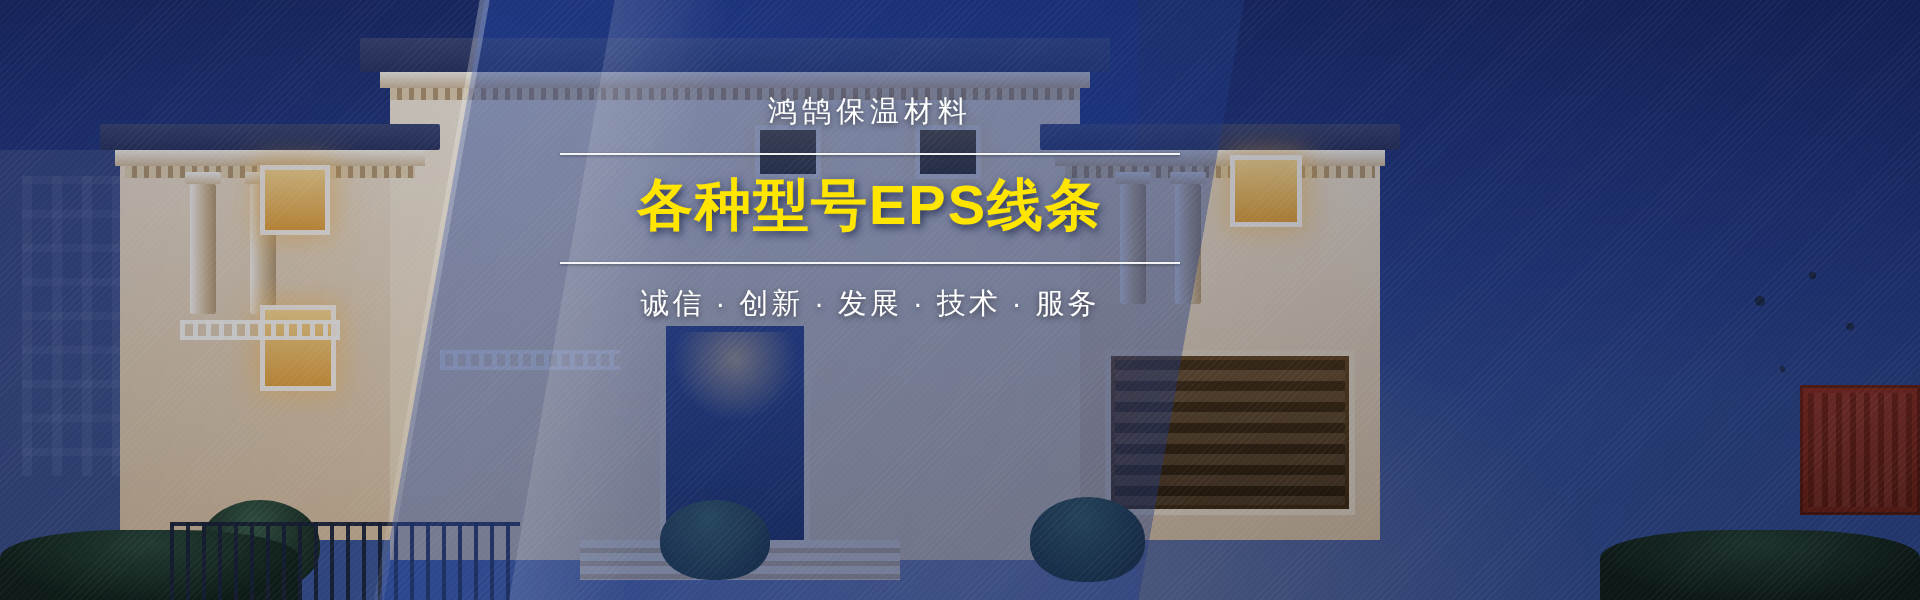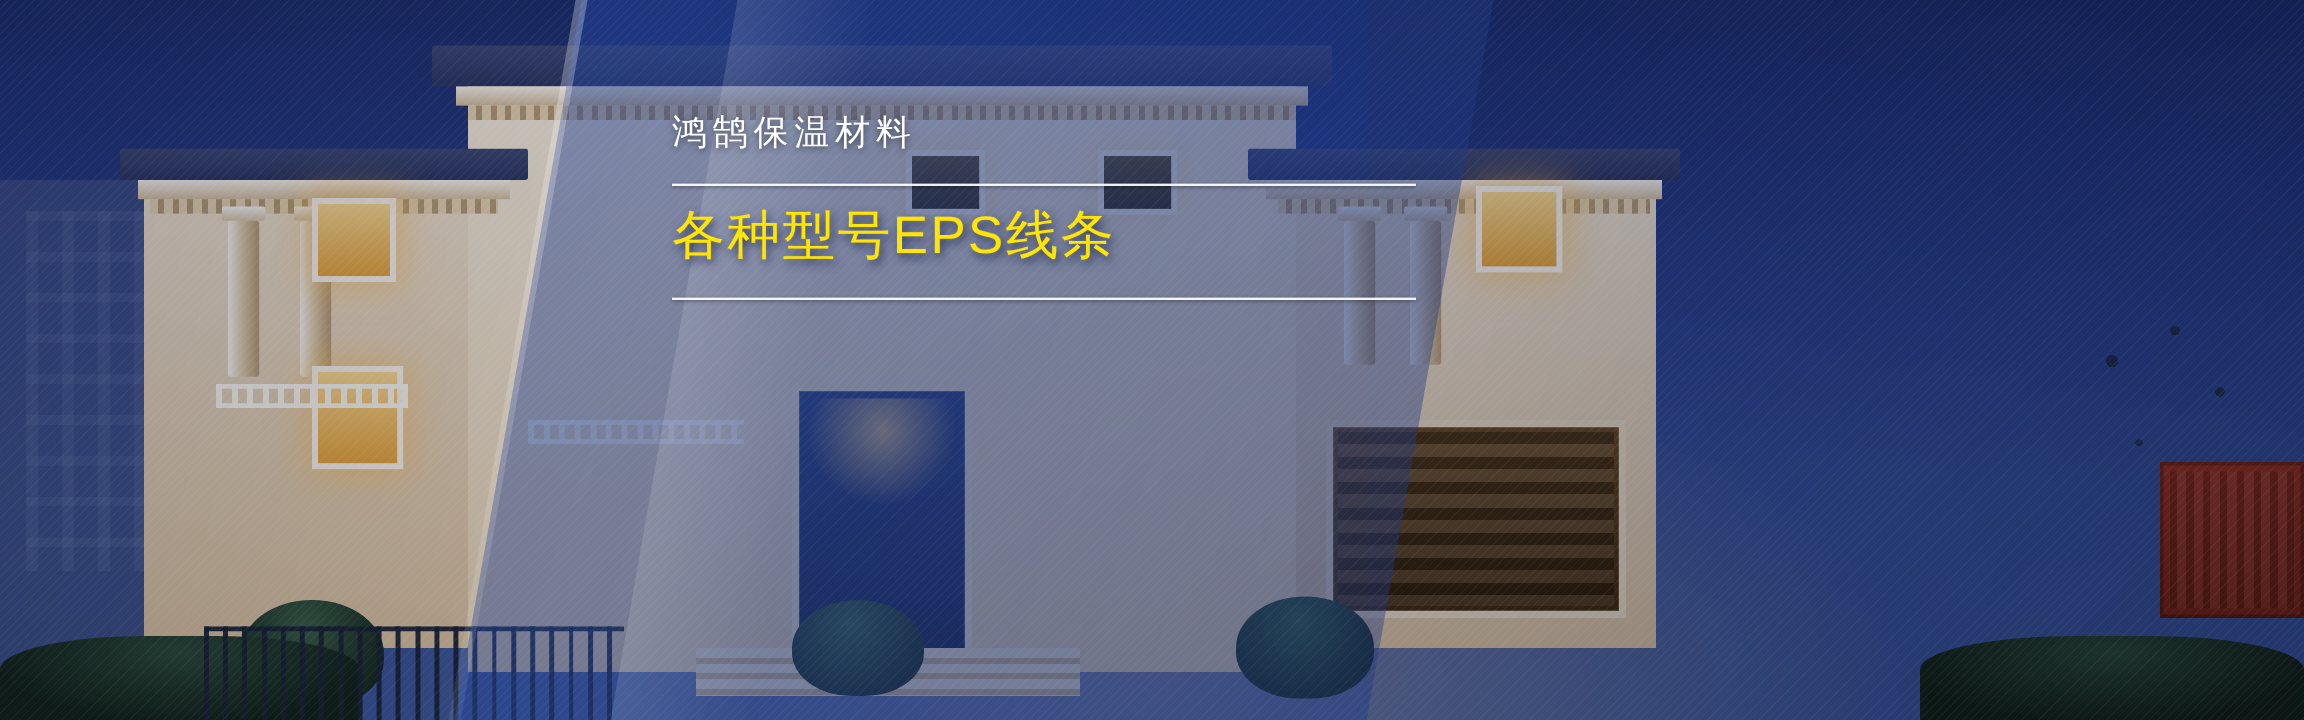--- a/index.html
+++ b/index.html
@@ -2,20 +2,21 @@
 <html><head>
 <meta charset="utf-8">
 <style>
   * { margin:0; padding:0; box-sizing:border-box; }
   html,body { width:1920px; height:600px; overflow:hidden; background:#0b1530; }
   body { font-family:"Liberation Sans","DejaVu Sans",sans-serif; }
 
   #banner {
     position:relative; width:1920px; height:600px; overflow:hidden;
     background:#4c1d95;
+    text-align:center;
   }
 
   
   .sky {
     position:absolute; inset:0;
     background:
       radial-gradient(ellipse 900px 420px at 50% 95%, rgba(255,214,150,.30), rgba(255,190,120,0) 70%),
       linear-gradient(180deg,#1d2f6b 0%, #24397c 22%, #2c4489 45%, #35508f 66%, #3a5590 100%);
   }
   
@@ -158,21 +159,21 @@
   .eyebrow {
     font-size:29px; letter-spacing:5px; color:#fff; font-weight:400;
     text-shadow:0 2px 6px rgba(0,0,0,.55);
     line-height:1.35;
   }
   .rule { height:2px; background:rgba(255,255,255,.92); margin:22px 0 16px 0;
           box-shadow:0 1px 3px rgba(0,0,0,.4); }
   .rule.bottom { margin:24px 0 20px 0; }
 
   .headline {
-    font-size:44px; font-weight:400; color:#ffe500; letter-spacing:2px;
+    font-size:56px; font-weight:700; color:#ffe500; letter-spacing:2px;
     line-height:1.20; white-space:nowrap;
     text-shadow:2px 3px 8px rgba(10,20,60,.75), 0 0 2px rgba(255,255,255,.25);
   }
 
   .tagline {
     font-size:29px; color:#fff; letter-spacing:3px; font-weight:400;
     text-shadow:0 2px 6px rgba(0,0,0,.55);
   }
 </style>
 </head>
@@ -240,15 +241,16 @@
   <div class="panel"></div>
   <div class="panel-edge"></div>
   <div class="panel-beam"></div>
   <div class="hatch"></div>
 
   <div class="copy">
     <div class="eyebrow">鸿鹄保温材料</div>
     <div class="rule"></div>
     <div class="headline">各种型号EPS线条</div>
     <div class="rule bottom"></div>
+    <div class="tagline">诚信 · 创新 · 发展 · 技术 · 服务</div>
   </div>
 
 </div>
 
 </body></html>

